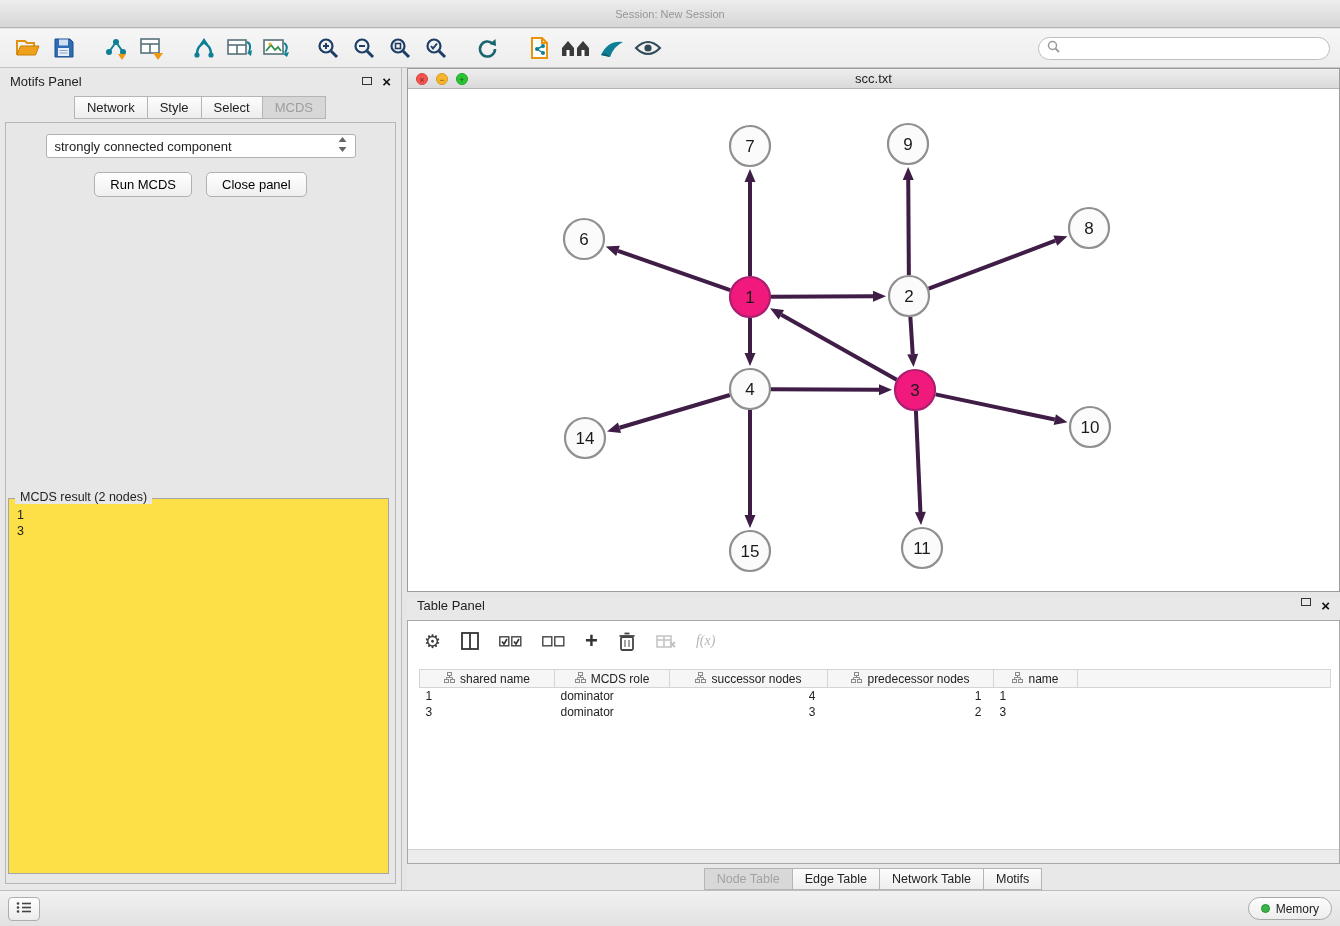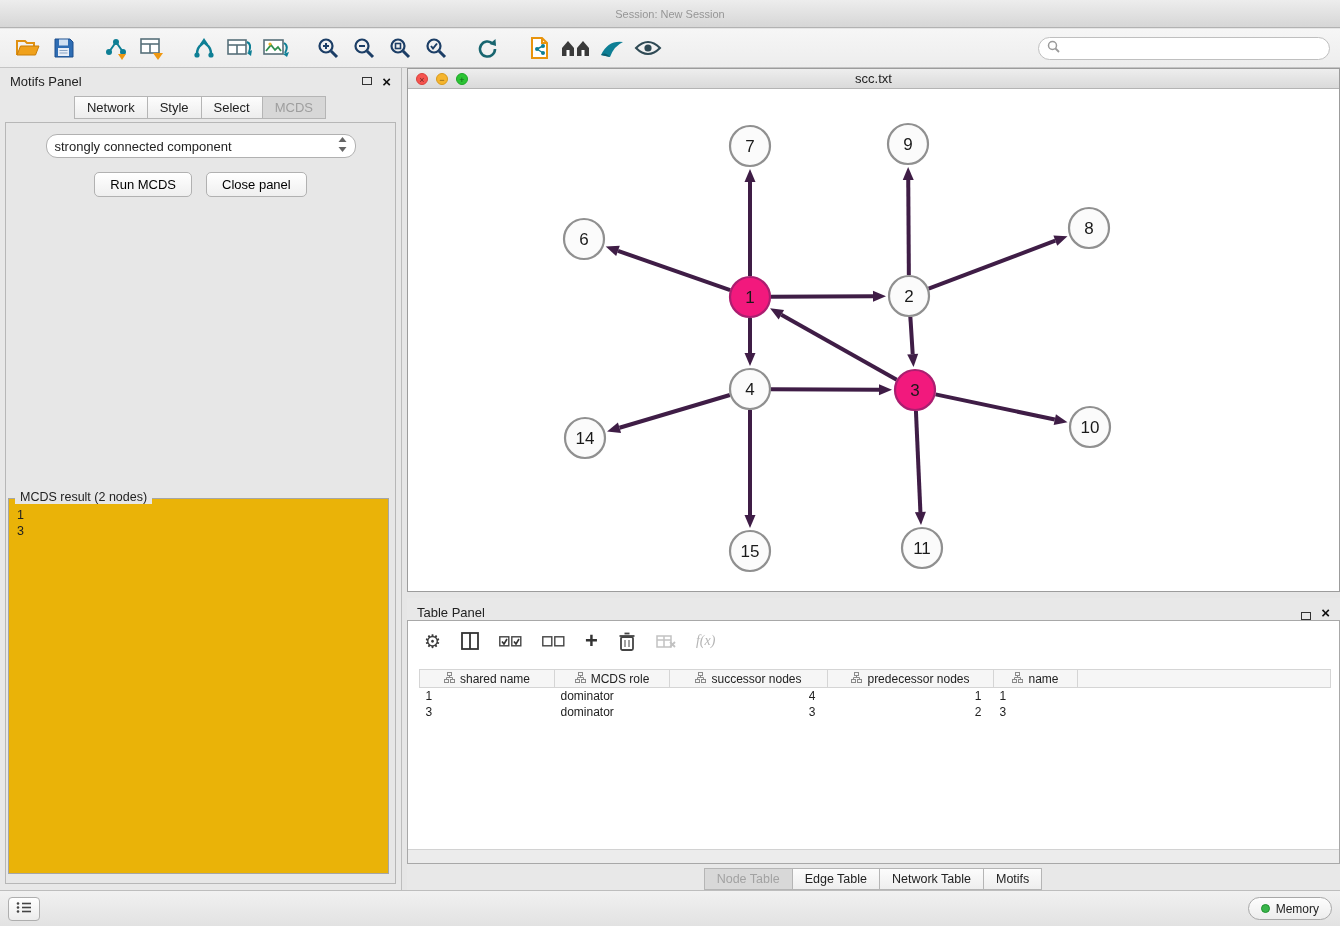--- a/index.html
+++ b/index.html
@@ -25,44 +25,44 @@
   .control-panel { position:absolute; top:68px; left:0; width:402px; bottom:36px; background:#e8e8e8; border-right:1px solid #bdbdbd; }
   .cp-header { height:26px; display:flex; align-items:center; padding:0 10px; font-size:13px; }
   .cp-header .spacer { flex:1; }
   .winbtn-float { width:10px; height:8px; border:1.5px solid #333; display:inline-block; margin-right:10px; }
   .winbtn-close { font-size:15px; font-weight:bold; color:#111; line-height:1; }
   .cp-tabs { display:flex; justify-content:center; position:relative; z-index:2; margin-top:2px; }
   .tab { border:1px solid #b5b5b5; background:linear-gradient(#fdfdfd,#ededed); padding:3px 12px; font-size:13px; margin-left:-1px; }
   .tab.selected-disabled { background:#d7d7d7; color:#9e9e9e; }
   .cp-body { position:absolute; left:5px; right:5px; top:54px; bottom:6px; border:1px solid #b7b7b7; background:#e7e7e7; }
   .opt-label { margin-top:22px; text-align:center; font-size:13.5px; }
-  .dropdown { width:310px; margin:11px auto 0; height:24px; background:#fff; border:1px solid #b1b1b1; border-radius:11px;
+  .dropdown { width:310px; margin:11px auto 0; height:24px; background:#fff; border:1px solid #b1b1b1; border-radius:3px;
     display:flex; align-items:center; padding:0 8px; font-size:13px; }
   .dropdown .dd-label { flex:1; }
   .btn-row { margin-top:14px; display:flex; justify-content:center; gap:14px; }
   .btn { background:linear-gradient(#ffffff,#efefef); border:1px solid #b1b1b1; border-radius:5px; padding:4px 15px; font-size:13px; }
-  .result-group { position:absolute; left:8px; right:12px; top:430px; bottom:16px; background:#eab308; border:1px solid #a6a6a6; }
+  .result-group { position:absolute; left:8px; right:12px; top:430px; bottom:16px; background:#fde047; border:1px solid #a6a6a6; }
   .result-legend { position:absolute; top:-9px; left:6px; background:#e7e7e7; padding:0 5px; font-size:12.5px; }
   .result-list { padding:8px 8px; }
   .result-item { font-size:12.5px; line-height:16px; }
 
   
   .network-window { position:absolute; left:407px; top:68px; right:0; height:524px; border:1px solid #9c9c9c; background:#fff; }
   .nw-titlebar { height:20px; background:linear-gradient(#eeeeee,#dadada); border-bottom:1px solid #b4b4b4;
     text-align:center; line-height:20px; font-size:13px; position:relative; }
   .lights { position:absolute; left:8px; top:4px; display:flex; gap:8px; }
   .light { width:12px; height:12px; border-radius:50%; font-size:9px; line-height:12px; text-align:center; color:rgba(0,0,0,0.55); }
   .light.red { background:#f6544f; border:1px solid #d9413c; }
   .light.yellow { background:#f5b52e; border:1px solid #d89a1c; }
   .light.green { background:#2bc434; border:1px solid #1ea528; }
   .network-canvas { width:931px; height:501px; display:block; }
 
   
   .table-panel { position:absolute; left:407px; top:598px; right:0; bottom:36px; background:#e8e8e8; }
-  .tp-header { height:22px; display:flex; align-items:flex-end; padding:0 10px; font-size:13px; }
+  .tp-header { height:22px; display:flex; align-items:flex-start; padding:0 10px; font-size:13px; }
   .tp-header .spacer { flex:1; }
   .tp-box { position:absolute; top:22px; left:0; right:0; bottom:26px; border:1px solid #a8a8a8; background:#fff; }
   .tp-toolbar { height:40px; display:flex; align-items:center; padding-left:16px; gap:20px; }
   .tbicon { display:flex; align-items:center; justify-content:center; }
   .gear-glyph { font-size:19px; color:#3c3c3c; font-family:"DejaVu Sans",sans-serif; }
   .plus-glyph { font-size:22px; font-weight:bold; color:#333; line-height:1; }
   .fx-glyph { font-family:"Liberation Serif",serif; font-style:italic; font-size:14px; color:#b5b5b5; }
   .tablewrap { position:absolute; top:48px; left:11px; right:8px; }
   table.nodetable { border-collapse:collapse; width:100%; table-layout:fixed; }
   .nodetable th { background:#f6f6f6; border:1px solid #d5d5d5; height:18px; font-weight:normal; font-size:12px; padding:0 3px; overflow:hidden; white-space:nowrap; }

